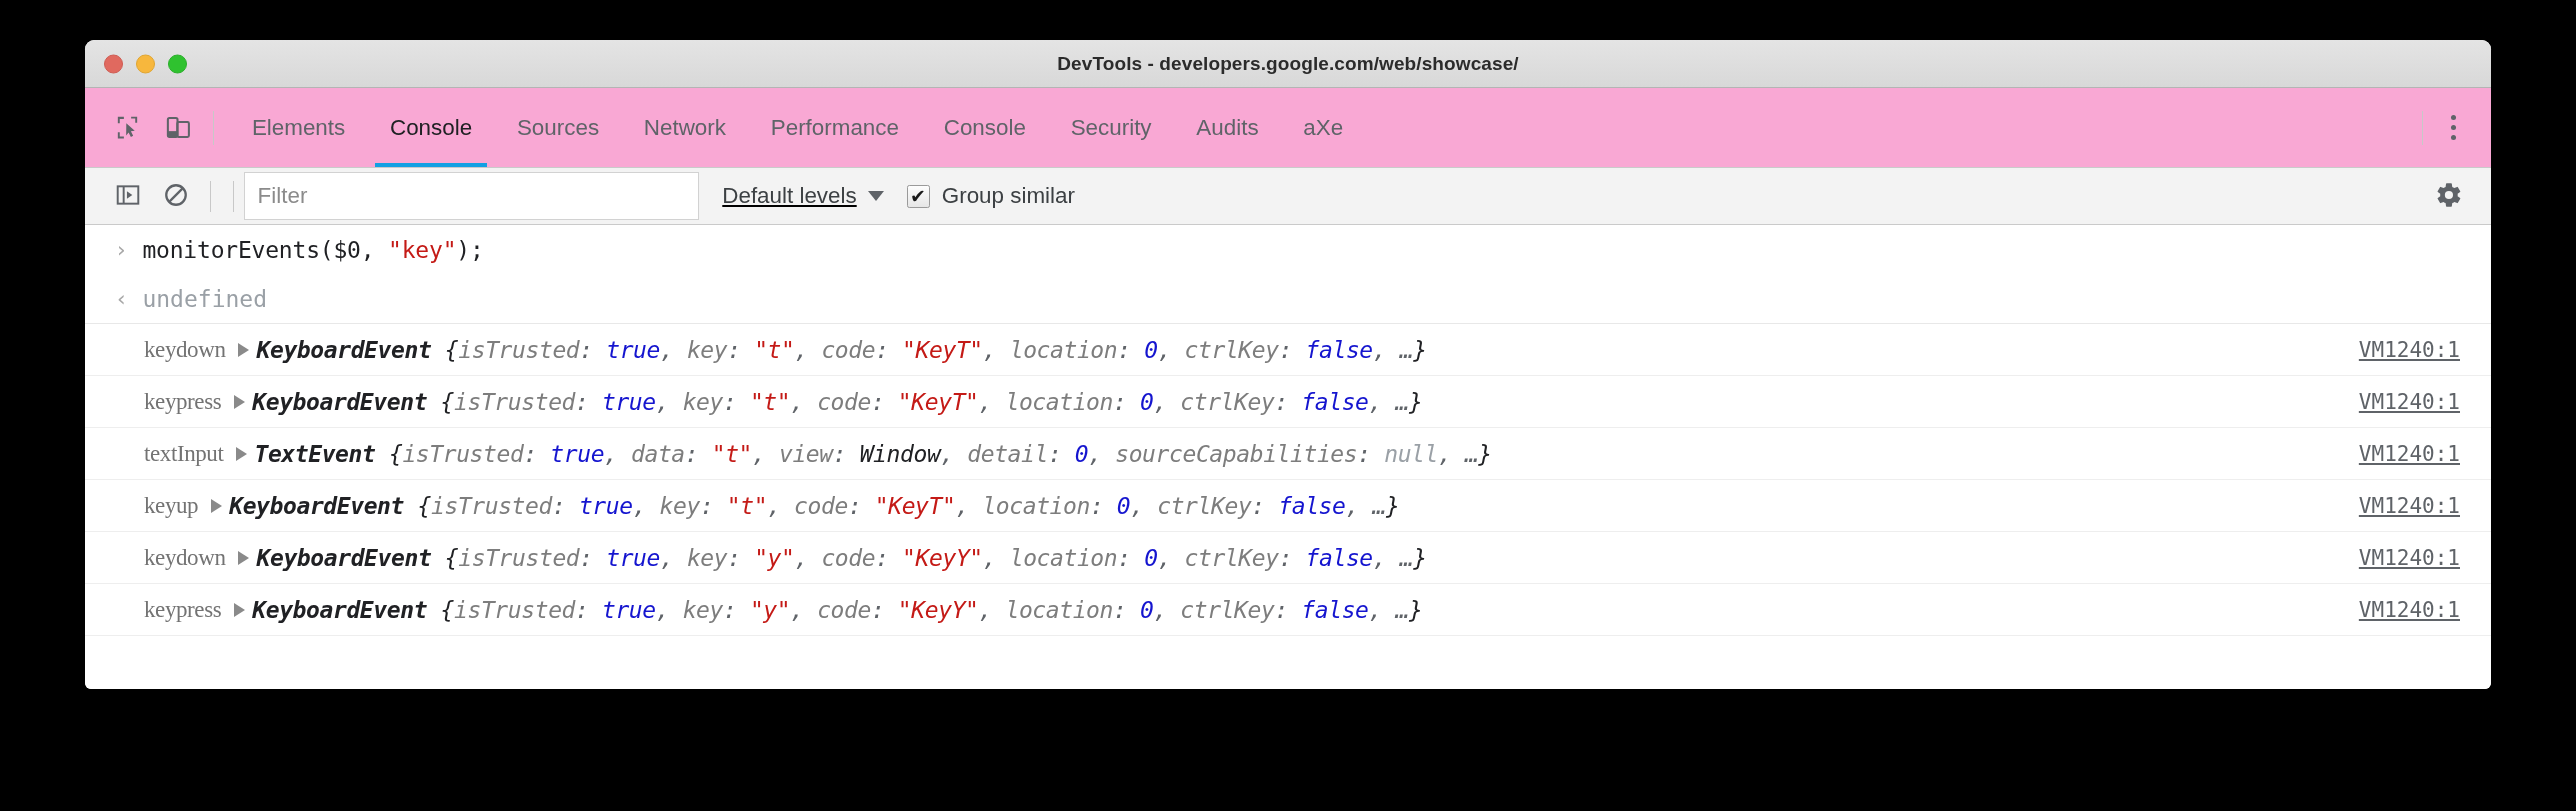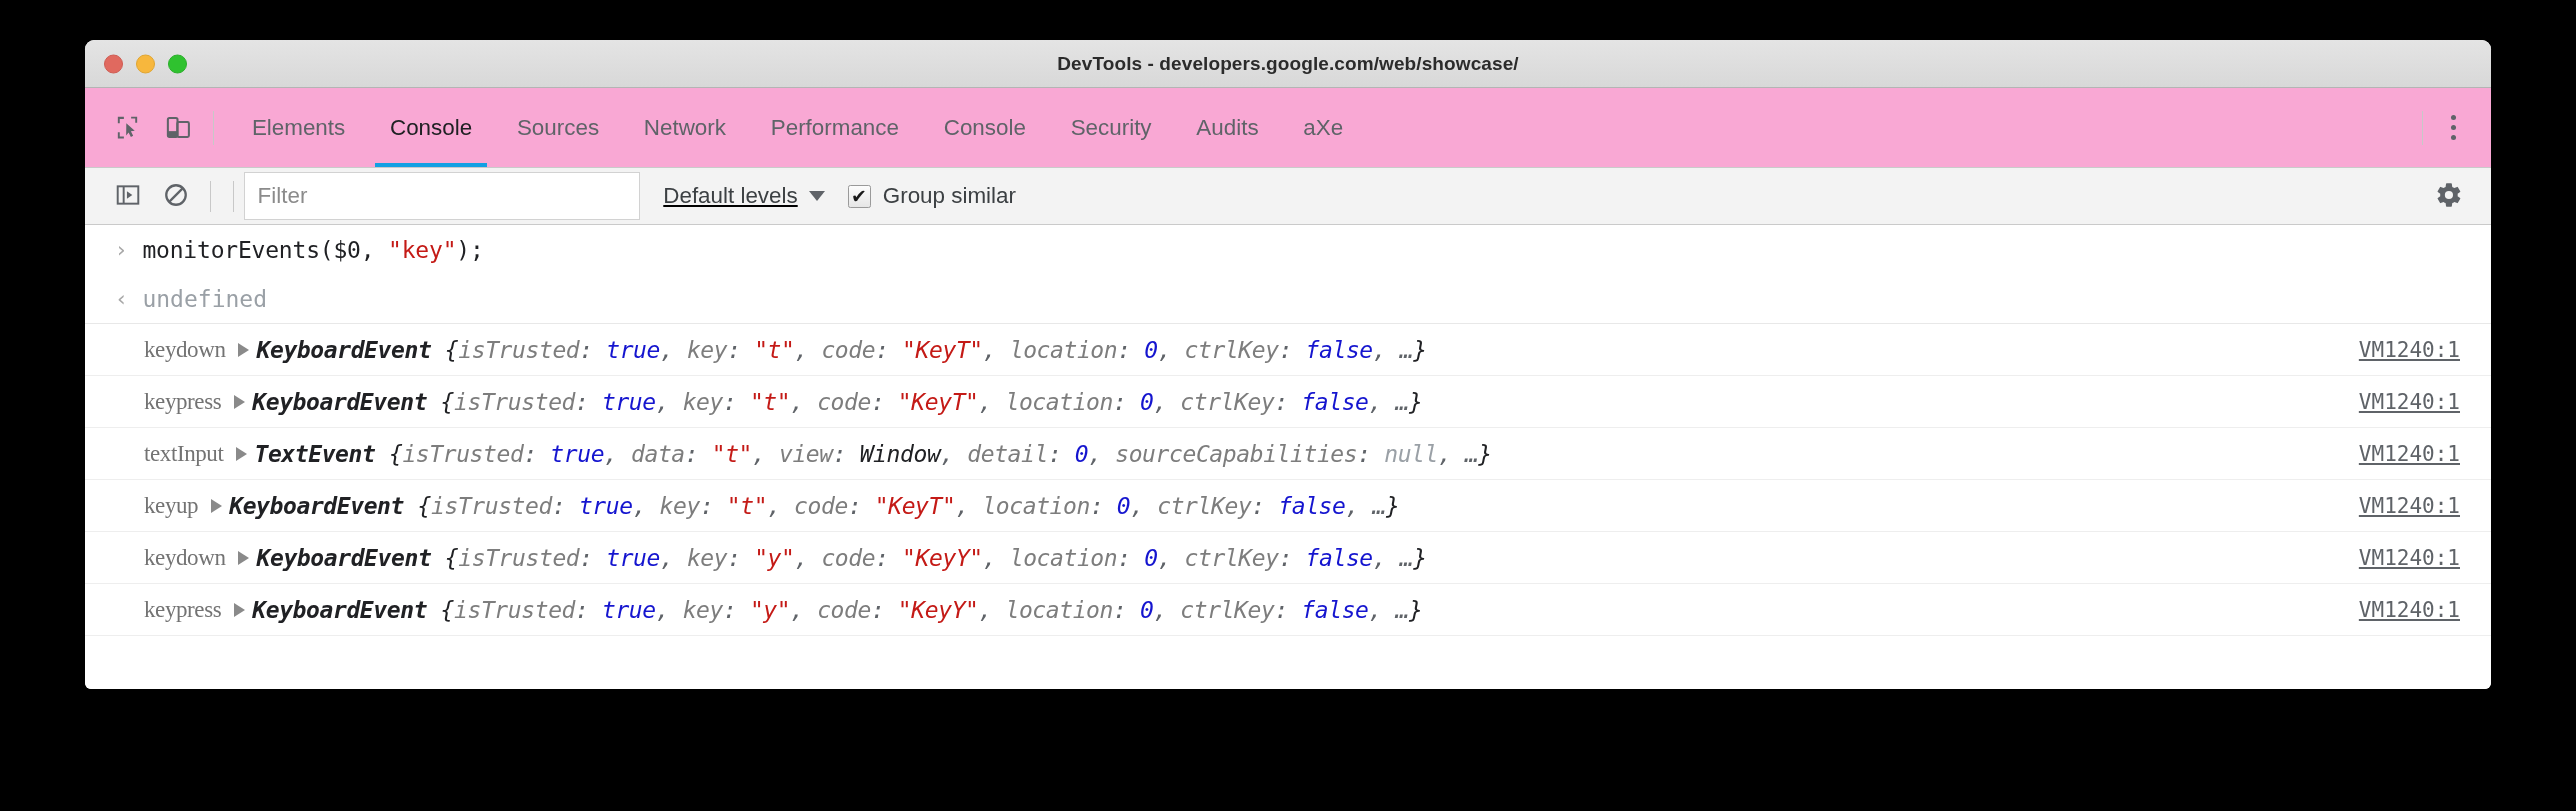--- a/index.html
+++ b/index.html
@@ -187,21 +187,21 @@
   .caret {
     width: 0; height: 0;
     border-left: 8.5px solid transparent;
     border-right: 8.5px solid transparent;
     border-top: 10px solid #5f6368;
     display: block;
   }
   .context-select .caret { position: absolute; right: 10.8px; }
 
   .filter-input {
-    width: 396px;
+    width: 455px;
     height: 48px;
     background: #ffffff;
     border: 0.8px solid #d2d2d2;
     font-size: 22.4px;
     color: #3c4043;
     padding: 0 12.3px;
     font-family: "Liberation Sans", sans-serif;
     outline: none;
   }
   .filter-input::placeholder { color: #8b8b8b; }

